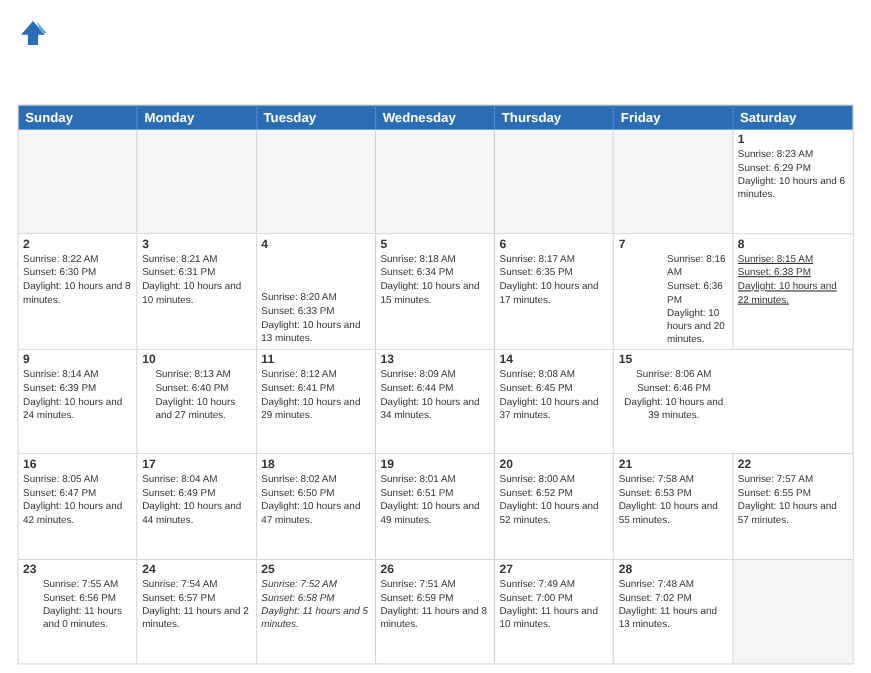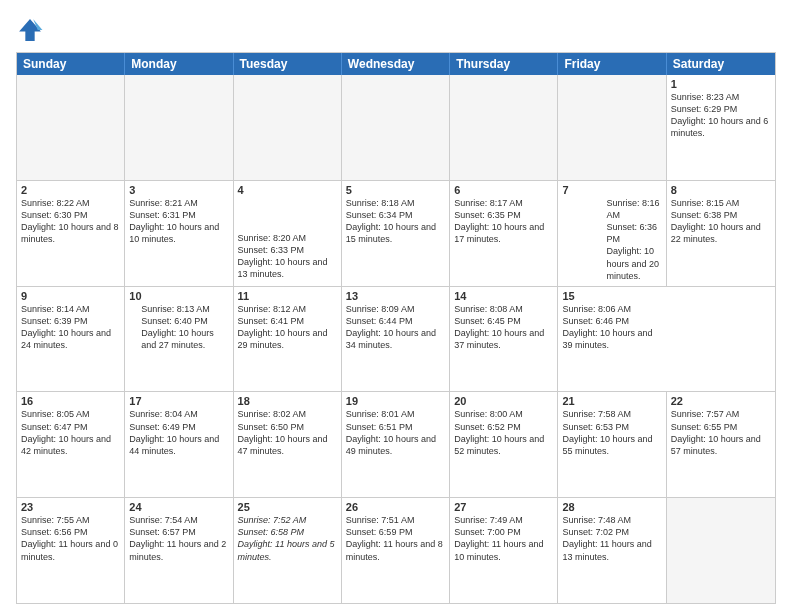--- a/index.html
+++ b/index.html
@@ -9,20 +9,21 @@
       width: 792px;
       height: 612px;
       overflow: hidden;
     }
     .page {
       width: 792px;
       height: 612px;
       padding: 16px 16px 8px 16px;
       display: flex;
       flex-direction: column;
+      gap: 43px;
     }
     .header {
       display: flex;
       justify-content: space-between;
       align-items: flex-start;
       margin-bottom: 8px;
     }
     .logo {
       display: flex;
       align-items: center;
@@ -194,21 +195,21 @@
 Daylight: 10 hours and 17 minutes.</div>
           </div>
           <div class="cal-cell">
             <span class="day-num">7</span>
             <div class="day-info" style="white-space: pre-line; margin-left: 44px;">Sunrise: 8:16 AM
 Sunset: 6:36 PM
 Daylight: 10 hours and 20 minutes.</div>
           </div>
           <div class="cal-cell">
             <span class="day-num">8</span>
-            <div class="day-info" style="white-space: pre-line;">Sunrise: 8:15 AM
+            <div class="day-info" style="white-space: pre-line; text-decoration: underline;">Sunrise: 8:15 AM
 Sunset: 6:38 PM
 Daylight: 10 hours and 22 minutes.</div>
           </div>
         </div>
         <div class="cal-week">
           <div class="cal-cell">
             <span class="day-num">9</span>
             <div class="day-info" style="white-space: pre-line;">Sunrise: 8:14 AM
 Sunset: 6:39 PM
 Daylight: 10 hours and 24 minutes.</div>
@@ -232,21 +233,21 @@
 Daylight: 10 hours and 34 minutes.</div>
           </div>
           <div class="cal-cell">
             <span class="day-num">14</span>
             <div class="day-info" style="white-space: pre-line;">Sunrise: 8:08 AM
 Sunset: 6:45 PM
 Daylight: 10 hours and 37 minutes.</div>
           </div>
           <div class="cal-cell">
             <span class="day-num">15</span>
-            <div class="day-info" style="white-space: pre-line;">Sunrise: 8:06 AM
+            <div class="day-info" style="white-space: pre-line; text-align: center;">Sunrise: 8:06 AM
 Sunset: 6:46 PM
 Daylight: 10 hours and 39 minutes.</div>
           </div>
         </div>
         <div class="cal-week">
           <div class="cal-cell">
             <span class="day-num">16</span>
             <div class="day-info" style="white-space: pre-line;">Sunrise: 8:05 AM
 Sunset: 6:47 PM
 Daylight: 10 hours and 42 minutes.</div>
@@ -284,21 +285,21 @@
           <div class="cal-cell">
             <span class="day-num">22</span>
             <div class="day-info" style="white-space: pre-line;">Sunrise: 7:57 AM
 Sunset: 6:55 PM
 Daylight: 10 hours and 57 minutes.</div>
           </div>
         </div>
         <div class="cal-week">
           <div class="cal-cell">
             <span class="day-num">23</span>
-            <div class="day-info" style="white-space: pre-line;">Sunrise: 7:55 AM
+            <div class="day-info" style="white-space: pre-line; margin-left: 18px;">Sunrise: 7:55 AM
 Sunset: 6:56 PM
 Daylight: 11 hours and 0 minutes.</div>
           </div>
           <div class="cal-cell">
             <span class="day-num">24</span>
             <div class="day-info" style="white-space: pre-line;">Sunrise: 7:54 AM
 Sunset: 6:57 PM
 Daylight: 11 hours and 2 minutes.</div>
           </div>
           <div class="cal-cell">

